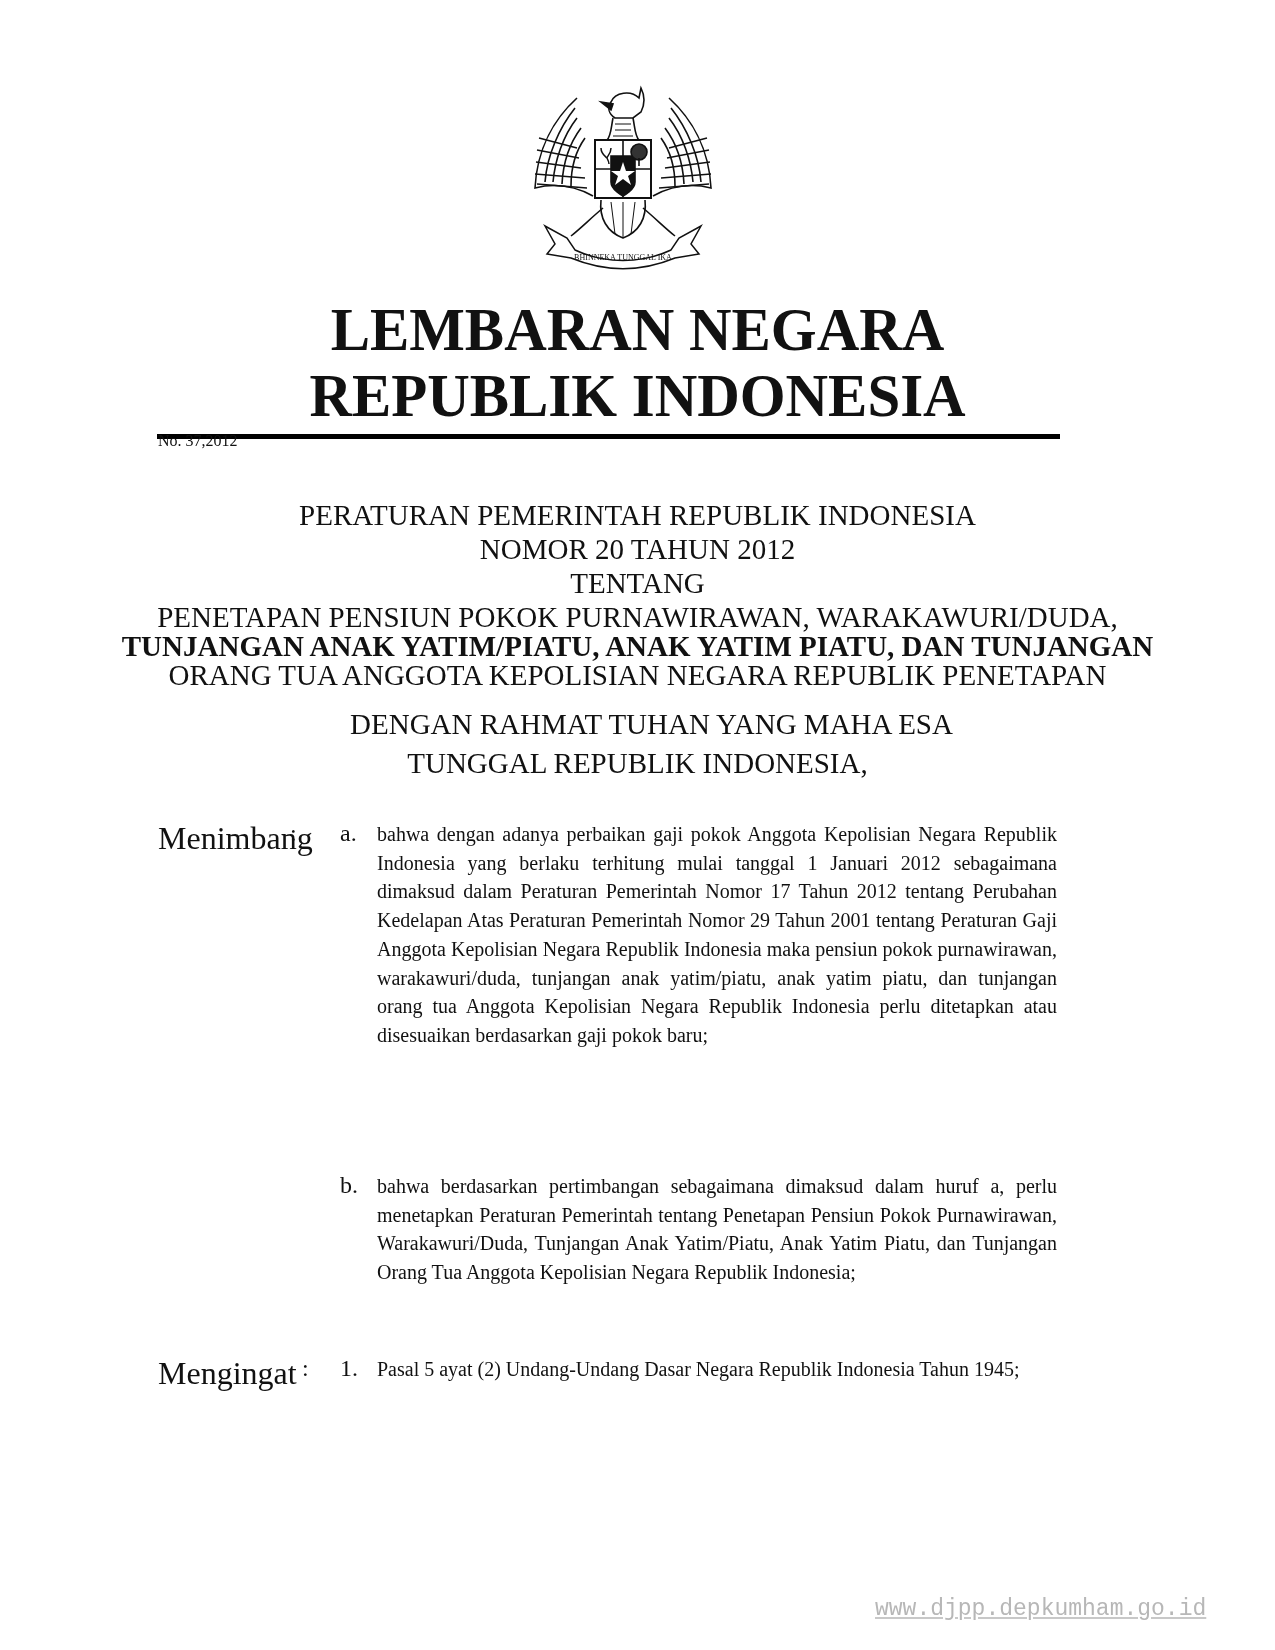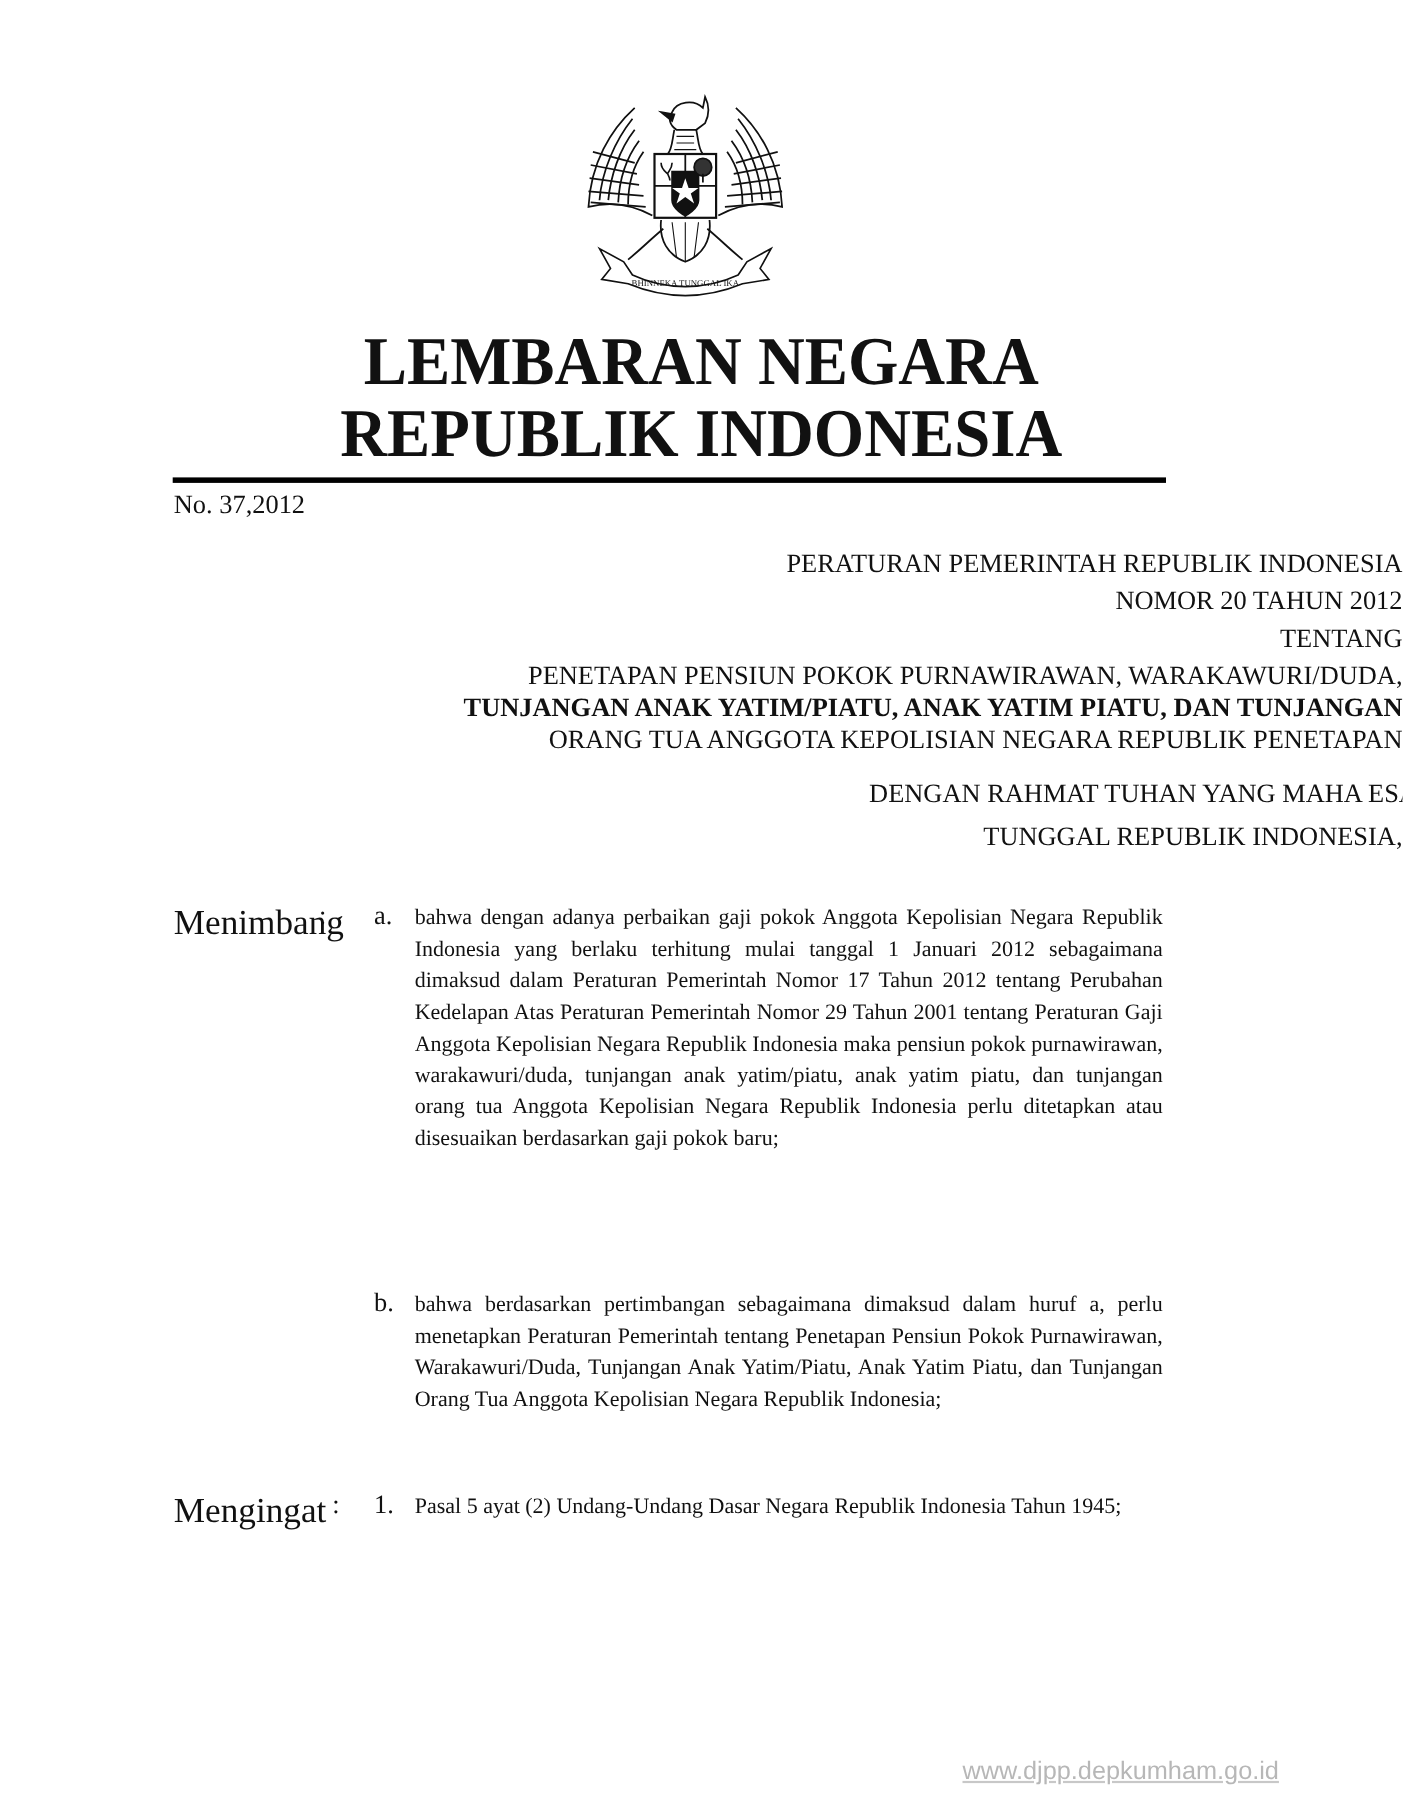--- a/index.html
+++ b/index.html
@@ -4,27 +4,27 @@
   <style>
     html, body { margin:0; padding:0; background:#ffffff; }
     body { width:1275px; height:1650px; position:relative; overflow:hidden;
       font-family:"Liberation Serif","DejaVu Serif",serif; color:#111; }
     .emblem { position:absolute; left:515px; top:78px; width:216px; height:194px; }
     .mast-title { position:absolute; left:0; width:1275px; text-align:center;
       font-weight:bold; font-size:62px; letter-spacing:0px; line-height:1; transform:scaleX(0.95); }
     .mast-title.l1 { top:298px; }
     .mast-title.l2 { top:364px; }
     .mast-rule { position:absolute; left:157px; top:434px; width:903px; height:5px; background:#000; }
-    .issue-no { position:absolute; left:158px; top:446px; font-size:24px; }
-    .heading { position:absolute; left:0; width:1275px; text-align:right; font-size:24px; line-height:1; }
+    .issue-no { position:absolute; left:158px; top:432px; font-size:16px; }
+    .heading { position:absolute; left:0; width:1275px; text-align:center; font-size:29px; line-height:1; }
     .label { position:absolute; left:158px; font-size:32px; }
     .colon { position:absolute; font-size:24px; }
     .marker { position:absolute; left:340px; font-size:24px; }
     .para { position:absolute; left:377px; width:680px; text-align:justify; text-align-last:left; font-size:20px; line-height:28.7px; }
-    .watermark { position:absolute; left:875px; top:1596px; font-family:Liberation Sans, sans-serif;
+    .watermark { position:absolute; left:875px; top:1596px; font-family:Liberation Mono, monospace;
       font-size:23px; color:#b7b7b7; text-decoration:underline; text-decoration-color:#c8c8c8; }
   </style>
 </head>
 <body>
 
 <div class="emblem">
   <svg width="216" height="194" viewBox="0 0 216 194" fill="none" stroke="#111" stroke-width="1.6">
 
     <g>
       <path d="M62 20 C40 40 22 70 20 110 C40 105 60 108 78 118"></path>

